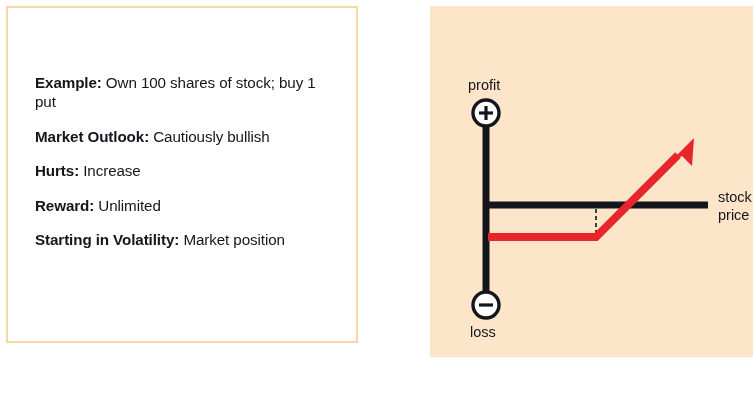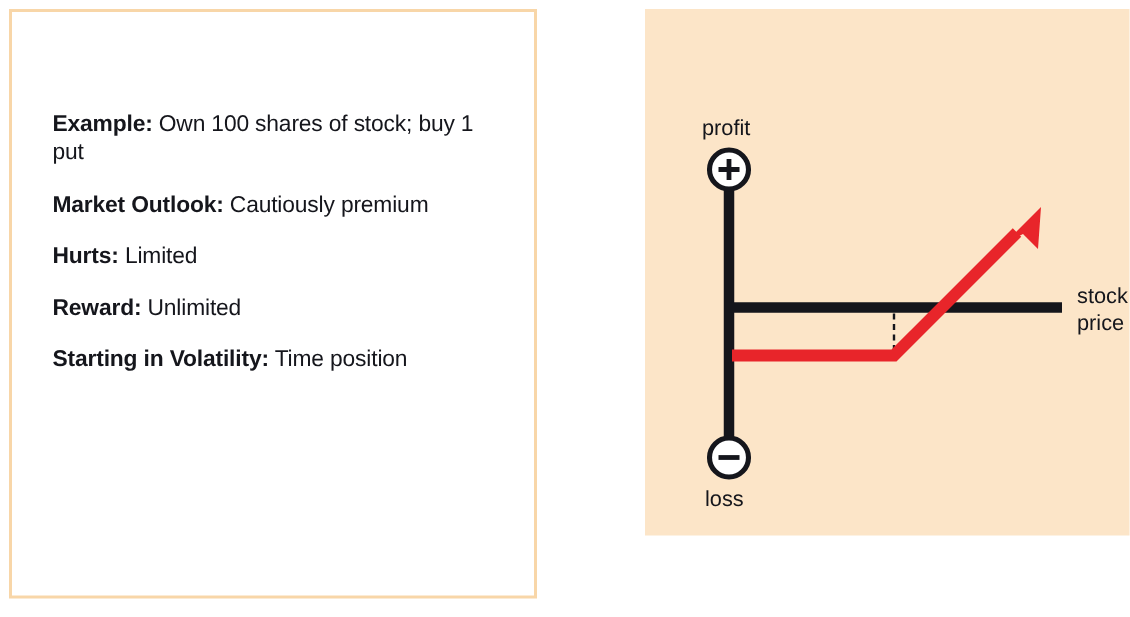--- a/index.html
+++ b/index.html
@@ -19,21 +19,21 @@
     height: 411px;
     background: #ffffff;
   }
 
   
   #info-panel {
     position: absolute;
     left: 6px;
     top: 6px;
     width: 352px;
-    height: 393px;
+    height: 337px;
     box-sizing: border-box;
     background: #ffffff;
     border: 2px solid #f8d6a8;
   }
   #info-list {
     position: absolute;
     left: 27px;
     top: 50px;
     width: 295px;
   }
@@ -81,36 +81,36 @@
   <section id="info-panel">
     <div id="info-list">
 
       <p class="info-item">
         <span class="lbl">Example:</span>
         <span class="val">Own 100 shares of stock; buy 1 put</span>
       </p>
 
       <p class="info-item">
         <span class="lbl">Market Outlook:</span>
-        <span class="val">Cautiously premium</span>
+        <span class="val">Cautiously bullish</span>
       </p>
 
       <p class="info-item">
         <span class="lbl">Hurts:</span>
-        <span class="val">Limited</span>
+        <span class="val">Increase</span>
       </p>
 
       <p class="info-item">
         <span class="lbl">Reward:</span>
         <span class="val">Unlimited</span>
       </p>
 
       <p class="info-item">
         <span class="lbl">Starting in Volatility:</span>
-        <span class="val">Time position</span>
+        <span class="val">Market position</span>
       </p>
 
 
 
     </div>
   </section>
 
   <section id="payoff-panel">
     <svg id="payoff-svg" width="357" height="399" viewBox="0 0 357 399">
 

